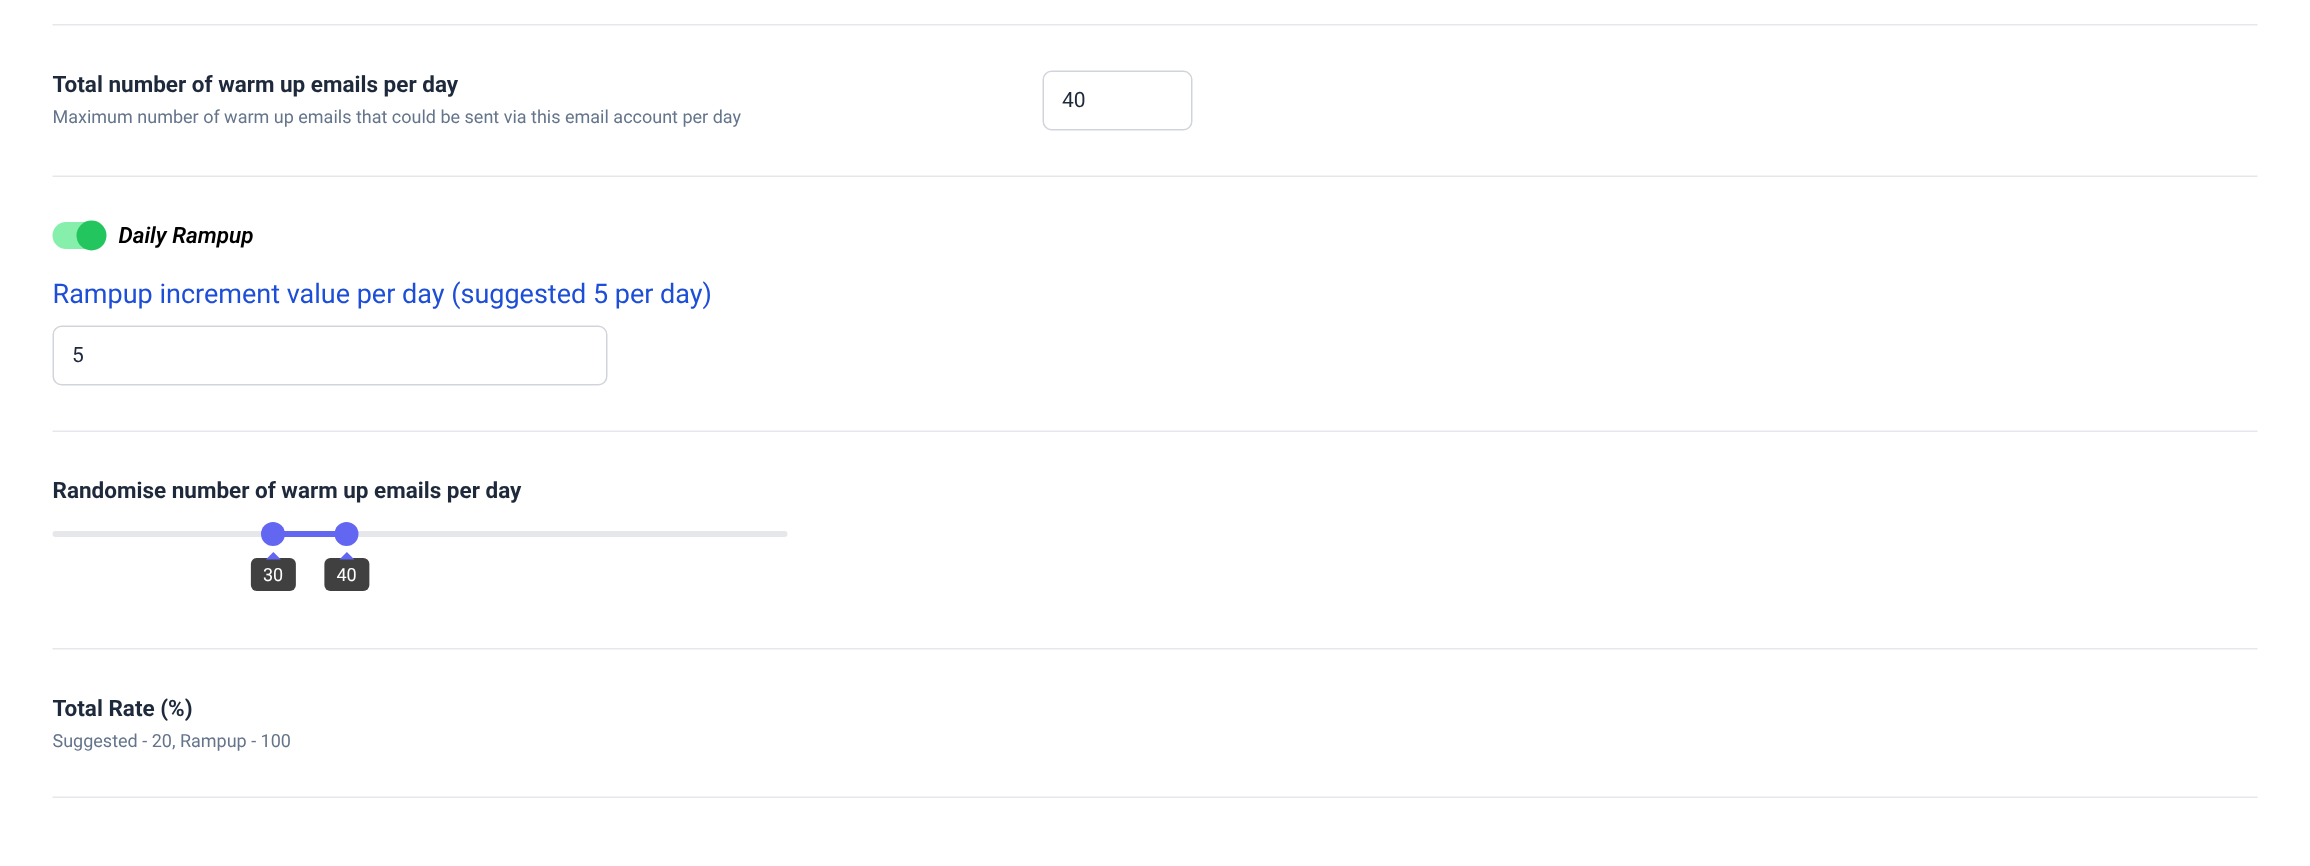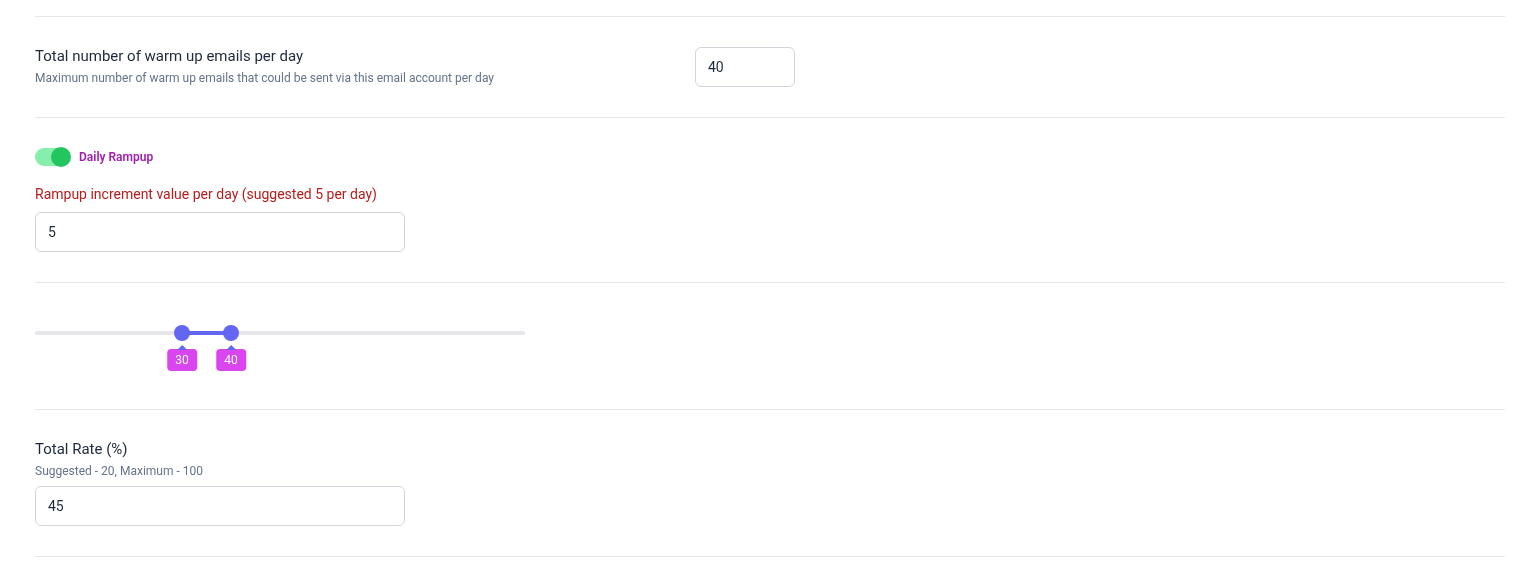--- a/index.html
+++ b/index.html
@@ -18,21 +18,21 @@
   }
   .section {
     padding-top: 30px;
     padding-bottom: 30px;
     border-top: 1px solid #e5e7eb;
   }
   .section:first-child { border-top: 1px solid #e5e7eb; margin-top:16px;}
   .section:last-child { border-bottom: 1px solid #e5e7eb; }
   .section-title {
     font-size: 15px;
-    font-weight: 400;
+    font-weight: 700;
     color: #1e293b;
     margin-bottom: 6px;
   }
   .section-desc {
     font-size: 12px;
     color: #64748b;
     font-weight: 400;
   }
   .row {
     display: flex;
@@ -82,27 +82,28 @@
   .toggle .knob {
     position: absolute;
     top: -1px;
     right: -2px;
     width: 20px;
     height: 20px;
     background: #22c55e;
     border-radius: 50%;
   }
   .toggle-label {
-    font-size: 12px;
+    font-size: 15px;
     font-weight: 600;
-    color: #a21caf;
+    color: #000000;
+    font-style: italic;
   }
   .field-label {
-    font-size: 14px;
-    color: #b91c1c;
+    font-size: 18px;
+    color: #1d4ed8;
     margin-bottom: 2px;
   }
   
   .slider-wrap {
     position: relative;
     width: 490px;
     margin-top: 14px;
     height: 52px;
   }
   .slider-track {
@@ -128,21 +129,21 @@
     height: 16px;
     background: #6366f1;
     border-radius: 50%;
     transform: translateX(-50%);
     cursor: grab;
   }
   .slider-tip {
     position: absolute;
     top: 22px;
     transform: translateX(-50%);
-    background: #d946ef;
+    background: #404040;
     color: #fff;
     font-size: 12px;
     padding: 4px 8px;
     border-radius: 4px;
     min-width: 28px;
     text-align: center;
   }
   .slider-tip::before {
     content: "";
     position: absolute;
@@ -174,29 +175,29 @@
       <div class="toggle">
         <div class="knob"></div>
       </div>
       <div class="toggle-label">Daily Rampup</div>
     </div>
     <div class="field-label">Rampup increment value per day (suggested 5 per day)</div>
     <input type="text" class="input-wide" value="5" style="">
   </div>
 
   <div class="section">
+    <div class="section-title">Randomise number of warm up emails per day</div>
     <div class="slider-wrap">
       <div class="slider-track"></div>
       <div class="slider-range" id="slider-range" style="left: 30%; width: 10%;"></div>
       <div class="slider-handle" id="handle-low" style="left: 30%;"></div>
       <div class="slider-handle" id="handle-high" style="left: 40%;"></div>
       <div class="slider-tip" id="tip-low" style="left: 30%;">30</div>
       <div class="slider-tip" id="tip-high" style="left: 40%;">40</div>
     </div>
   </div>
 
   <div class="section">
     <div class="section-title">Total Rate (%)</div>
-    <div class="section-desc">Suggested - 20, Maximum - 100</div>
-    <input type="text" class="input-wide" value="45" style="">
+    <div class="section-desc">Suggested - 20, Rampup - 100</div>
   </div>
 
 </div>
 
 </body></html>

